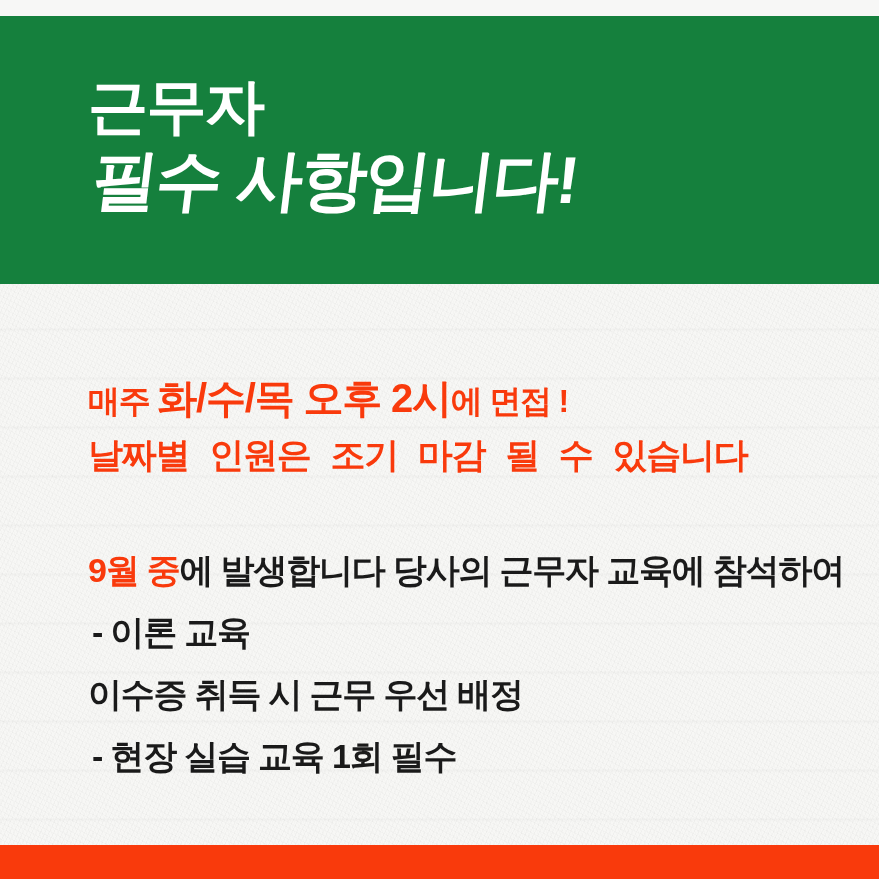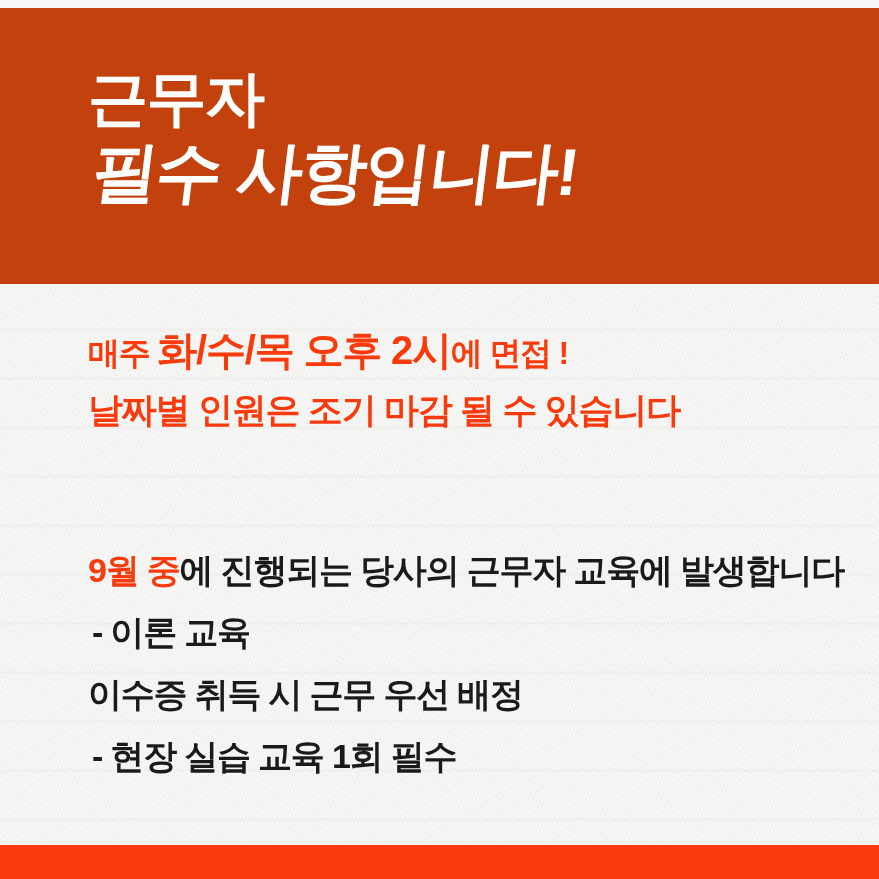--- a/index.html
+++ b/index.html
@@ -61,24 +61,24 @@
         rgba(255,255,255,0) 1px,
         rgba(255,255,255,0) 3px
       );
     pointer-events: none;
   }
 
   
   .header-band {
     position: absolute;
     left: 0;
-    top: 8px;
+    top: 16px;
     width: 879px;
     height: 328px;
-    background: #c2410c;
+    background: #15803d;
     overflow: hidden;
   }
   .header-title-wrap {
     position: absolute;
     left: 88px;
     top: 58px;
   }
   .title-line-1 {
     color: #ffffff;
     font-size: 60px;
@@ -131,20 +131,21 @@
     width: 780px;
   }
 
   .text-row {
     white-space: nowrap;
     letter-spacing: -1.2px;
   }
 
   .row-accent {
     color: #f93a0c;
+    margin-top: 48px;
   }
   .row-dark {
     color: #1a1a1a;
   }
 
   .s-accent { color: #f93a0c; }
   .s-dark   { color: #1a1a1a; }
 
   
   .line-1 {
@@ -157,20 +158,21 @@
     font-size: 40px;
     font-weight: 800;
   }
 
   .line-2 {
     font-weight: 800;
     font-size: 35px;
     line-height: 48px;
     height: 48px;
     margin-top: 13px;
+    font-family: Liberation Mono, monospace;
   }
 
   .line-3 {
     font-weight: 800;
     font-size: 35px;
     line-height: 48px;
     height: 48px;
     margin-top: 15px;
   }
 
@@ -210,21 +212,21 @@
       </div>
 
       <div class="text-row line-2 row-accent">날짜별 인원은 조기 마감 될 수 있습니다</div>
 
 
     </div>
 
     <div class="block-b">
 
       <div class="text-row para-line row-dark">
-        <span class="s-accent">9월 중</span><span class="s-dark">에 진행되는 당사의 근무자 교육에 발생합니다</span>
+        <span class="s-accent">9월 중</span><span class="s-dark">에 발생합니다 당사의 근무자 교육에 참석하여</span>
       </div>
 
       <div class="text-row para-line row-dark indent">- 이론 교육</div>
 
       <div class="text-row para-line row-dark">이수증 취득 시 근무 우선 배정</div>
 
       <div class="text-row para-line row-dark indent">- 현장 실습 교육 1회 필수</div>
 
 
     </div>

